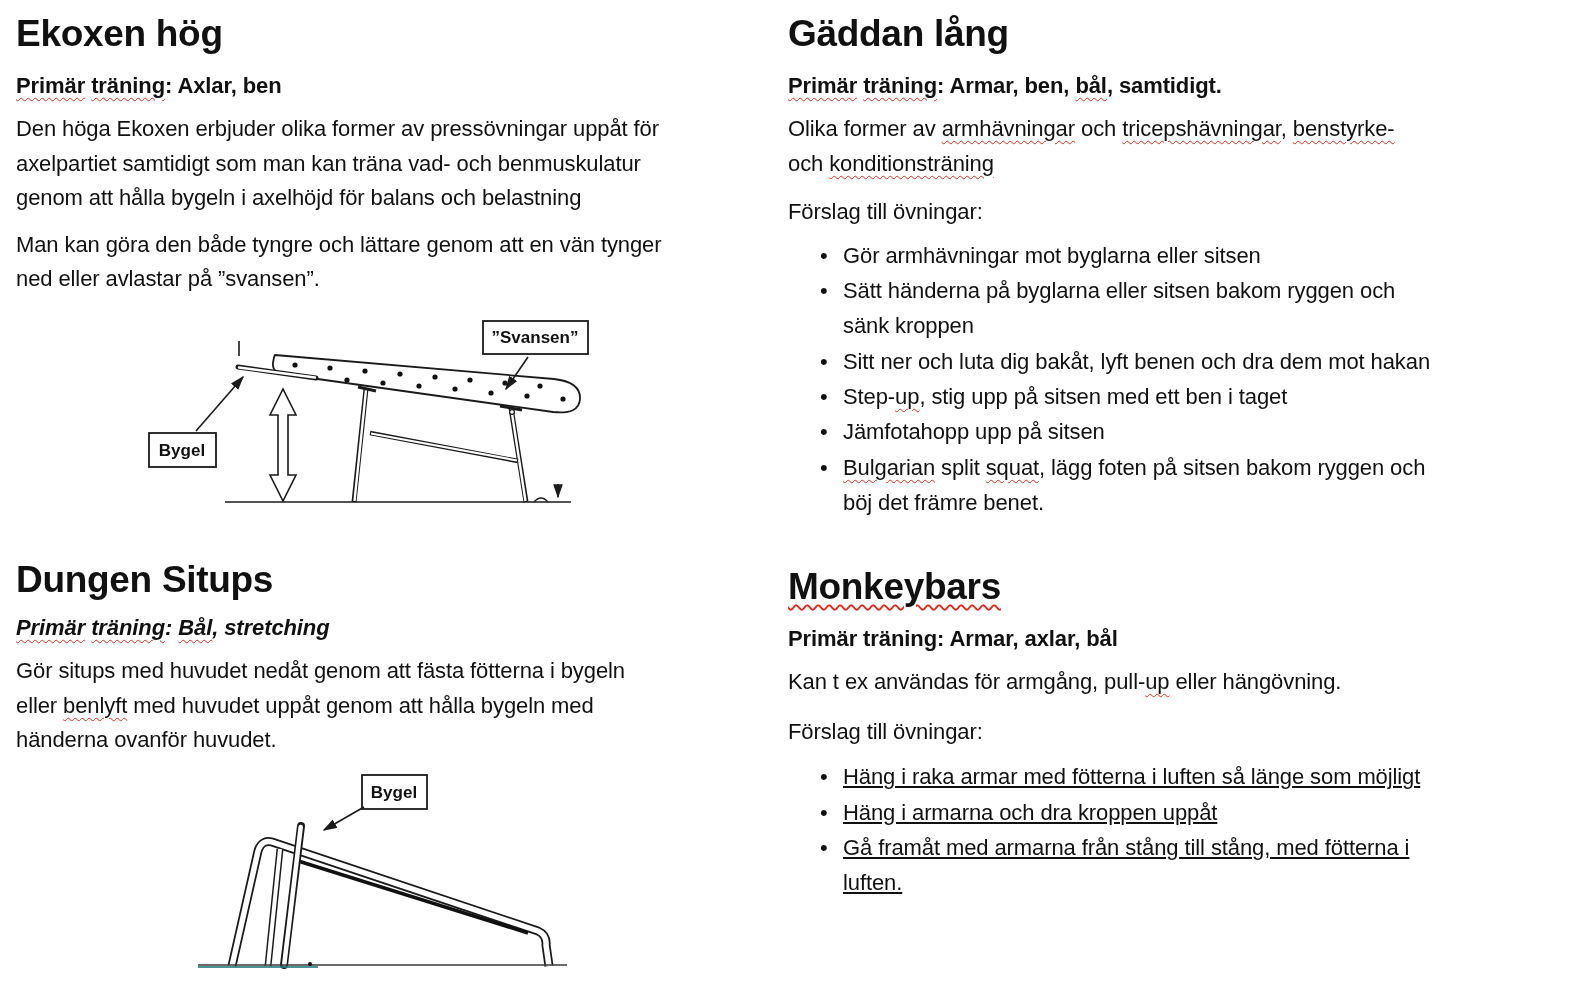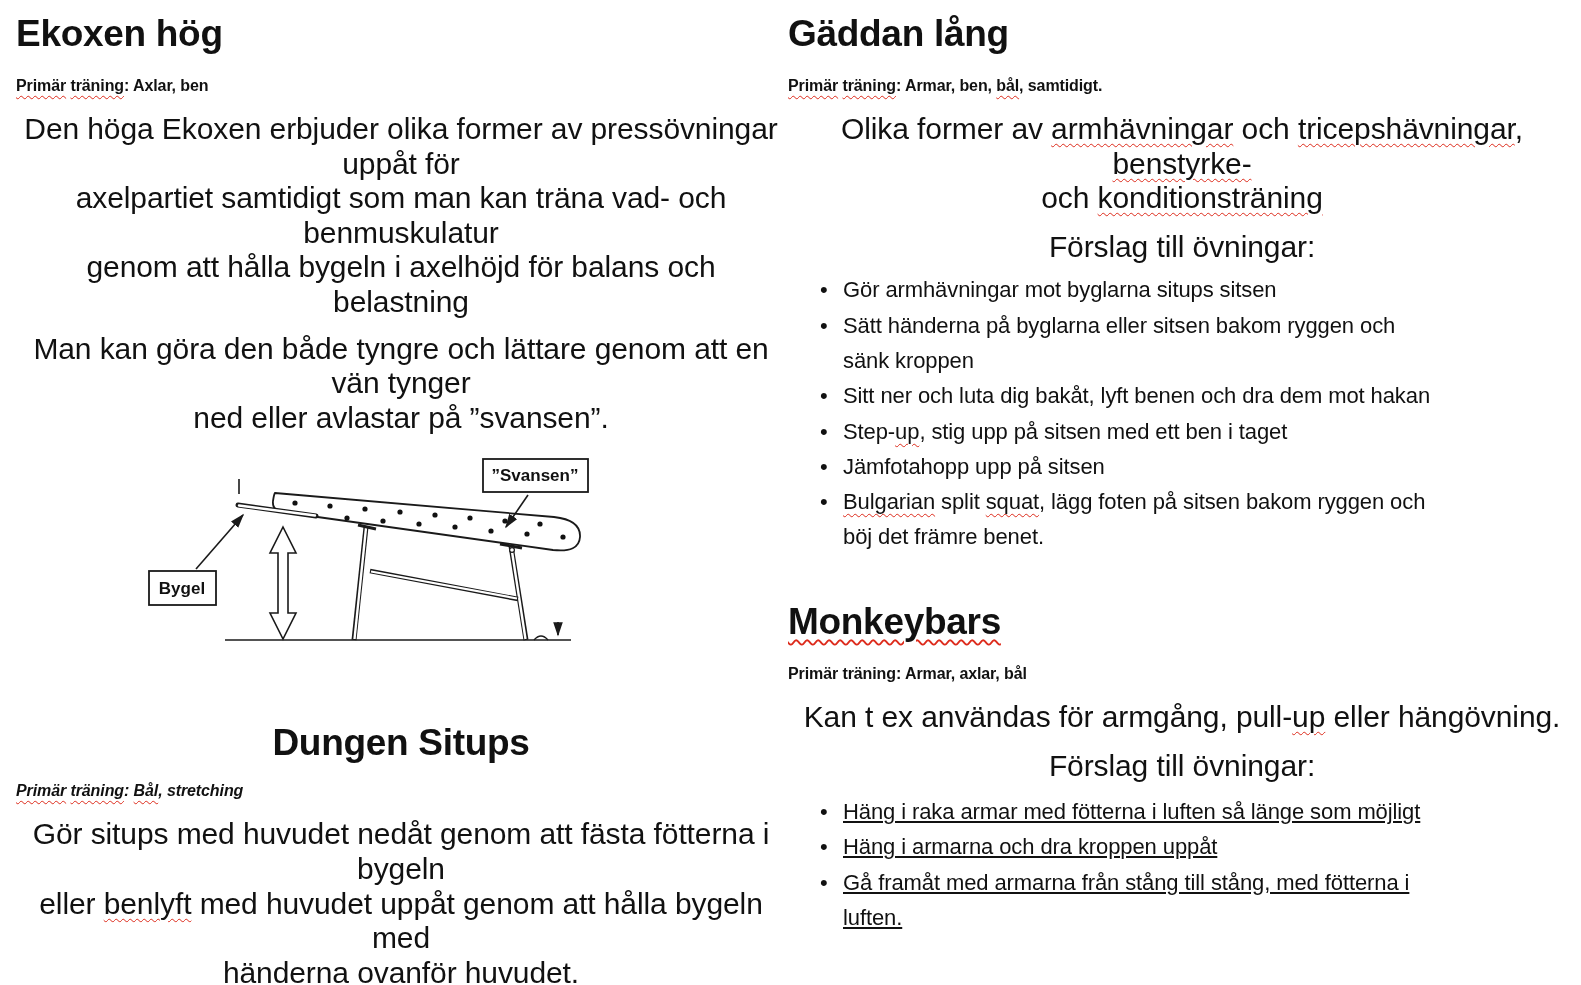--- a/index.html
+++ b/index.html
@@ -10,29 +10,29 @@
   }
   .page{position:relative;width:1581px;height:985px;background:#ffffff;}
   .col{position:absolute;top:0;padding-top:12px;}
   .col-left{left:16px;width:770px;}
   .col-right{left:788px;width:788px;}
   h1{
     font-size:37px;line-height:44px;font-weight:700;margin:0;
     letter-spacing:-0.3px;
   }
   .primary{
-    font-size:16px;line-height:27px;font-weight:700;margin:16px 0 0 0;
+    font-size:22px;line-height:27px;font-weight:700;margin:16px 0 0 0;
     letter-spacing:-0.1px;white-space:pre-wrap;
   }
   .body-text{
-    font-size:30px;line-height:34.6px;margin:13px 0 0 0;
-    letter-spacing:-0.1px;white-space:pre-wrap;text-align:center;
+    font-size:22px;line-height:34.6px;margin:13px 0 0 0;
+    letter-spacing:-0.1px;white-space:pre-wrap;
   }
   .mt-para2{margin-top:12px;}
-  .mt-h1-dungen{margin-top:68px;text-align:center;}
+  .mt-h1-dungen{margin-top:43px;}
   .mt-h1-monkey{margin-top:45px;}
   .mt-primary2{margin-top:12px;font-style:italic;}
   .mt-label{margin-top:14px;}
   .mt-label2{margin-top:15px;}
   ul.bullets{
     list-style:none;margin:8px 0 0 0;padding:0 0 0 55px;
     font-size:22px;line-height:35.3px;letter-spacing:-0.1px;white-space:pre-wrap;
   }
   ul.bullets2{margin-top:10px;text-decoration:underline;}
   ul.bullets li{position:relative;}
@@ -190,21 +190,21 @@
   </div>
 
   <div class="col col-right">
 
     <section>
       <h1>Gäddan lång</h1>
       <p class="primary"><span class="m-red">Primär</span><span> </span><span class="m-red">träning</span><span>: Armar, ben, </span><span class="m-red">bål</span><span>, samtidigt.</span></p>
       <p class="body-text"><span>Olika former av </span><span class="m-red">armhävningar</span><span> och </span><span class="m-red">tricepshävningar</span><span>, </span><span class="m-red">benstyrke-</span><span>
 och </span><span class="m-red">konditionsträning</span></p>
       <p class="body-text mt-label">Förslag till övningar:</p>
-      <ul class="bullets"><li><span>Gör armhävningar mot byglarna situps sitsen</span></li><li><span>Sätt händerna på byglarna eller sitsen bakom ryggen och
+      <ul class="bullets"><li><span>Gör armhävningar mot byglarna eller sitsen</span></li><li><span>Sätt händerna på byglarna eller sitsen bakom ryggen och
 sänk kroppen</span></li><li><span>Sitt ner och luta dig bakåt, lyft benen och dra dem mot hakan</span></li><li><span>Step-</span><span class="m-red">up</span><span>, stig upp på sitsen med ett ben i taget</span></li><li><span>Jämfotahopp upp på sitsen</span></li><li><span class="m-red">Bulgarian</span><span> split </span><span class="m-red">squat</span><span>, lägg foten på sitsen bakom ryggen och
 böj det främre benet.</span></li></ul>
     </section>
 
     <section>
       <h1 class="mt-h1-monkey"><span class="m-red">Monkeybars</span></h1>
       <p class="primary"><span>Primär träning: Armar, axlar, bål</span></p>
       <p class="body-text"><span>Kan </span><span class="m-blue">t ex</span><span> användas för armgång, pull-</span><span class="m-red">up</span><span> eller hängövning.</span></p>
       <p class="body-text mt-label2">Förslag till övningar:</p>
       <ul class="bullets bullets2"><li><span>Häng i raka armar med fötterna i luften så länge som möjligt</span></li><li><span>Häng i armarna och dra kroppen uppåt</span></li><li><span>Gå framåt med armarna från stång till stång, med fötterna i

